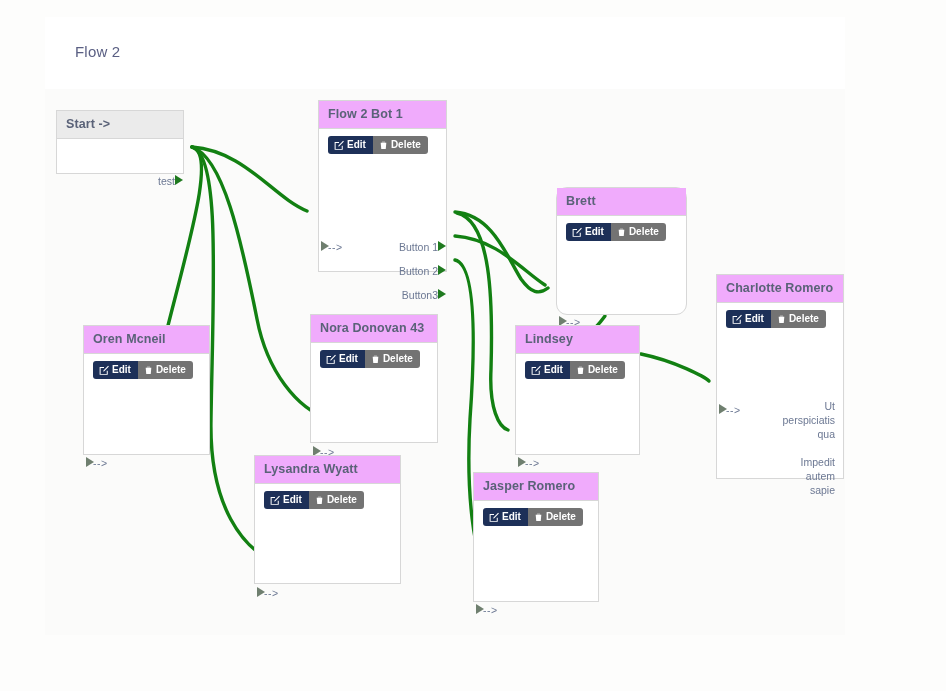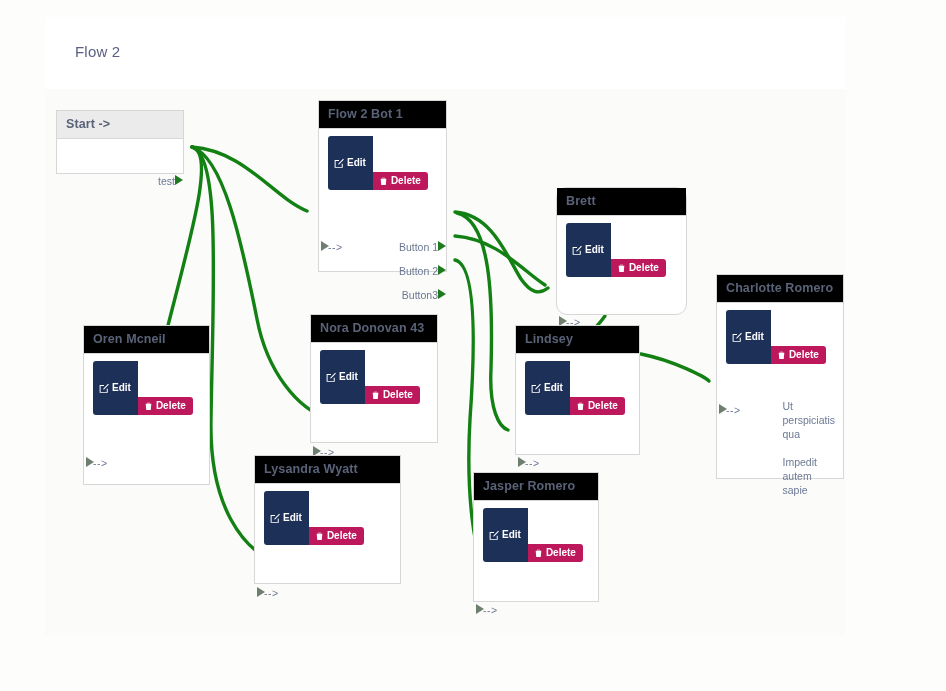--- a/index.html
+++ b/index.html
@@ -57,21 +57,21 @@
   }
   
   .node {
     position: absolute;
     background: #ffffff;
     border: 1px solid #d7d7d7;
     box-sizing: border-box;
     font-size: 11px;
   }
   .node-header {
-    background: #000000;
+    background: #f0abfc;
     border-bottom: 1px solid #d7d7d7;
     padding: 6px 9px 7px 9px;
     font-size: 12.5px;
     font-weight: bold;
     color: #5a6278;
     letter-spacing: 0.1px;
     white-space: nowrap;
     overflow: hidden;
   }
   .node.plain .node-header {
@@ -97,23 +97,22 @@
     cursor: pointer;
     line-height: 1;
     white-space: nowrap;
     text-align: center;
   }
   .btn-edit {
     background: #1d3058;
     border-radius: 3px 0 0 3px;
   }
   .btn-delete {
-    background: #be185d;
+    background: #737373;
     border-radius: 0 3px 3px 0;
-    margin-top: 36px;
   }
   .btn svg { display: block; }
   
   .port-row {
     position: absolute;
     font-size: 10.5px;
     color: #6c7893;
     white-space: nowrap;
   }
   .port-in {
@@ -134,21 +133,21 @@
     left: -7px;
     border-left: 8px solid #6f7f6f;
   }
   .port-dot-out {
     right: -8px;
     border-left: 8px solid #1f7a1f;
   }
   .out-text-block {
     position: absolute;
     right: 8px;
-    text-align: left;
+    text-align: right;
     font-size: 10.5px;
     color: #6c7893;
     line-height: 14px;
   }
 </style>
 </head>
 <body>
 
 <div class="page">
 
@@ -258,21 +257,21 @@
               <div>Ut</div>
               <div>perspiciatis</div>
               <div>qua</div>
               <div>&nbsp;</div>
               <div>Impedit</div>
               <div>autem</div>
               <div>sapie</div>
             </div>
           </div>
         </div>
-        <div class="node" style="left: 38px; top: 236px; width: 127px; height: 160px;">
+        <div class="node" style="left: 38px; top: 236px; width: 127px; height: 130px;">
           <div class="node-header">Oren Mcneil</div>
           <div class="node-body">
             <div class="btn-row">
               <button class="btn btn-edit">
                 <span>
                   <svg width="10" height="10" viewBox="0 0 16 16" fill="#ffffff">
                     <path d="M1 3h7v1.6H2.6v9.8h9.8V9H14v6.4H1V3z"></path>
                     <path d="M14.6 1.2l1.2 1.2-7.4 7.4-1.9.7.7-1.9 7.4-7.4z"></path>
                   </svg>
                 </span>

